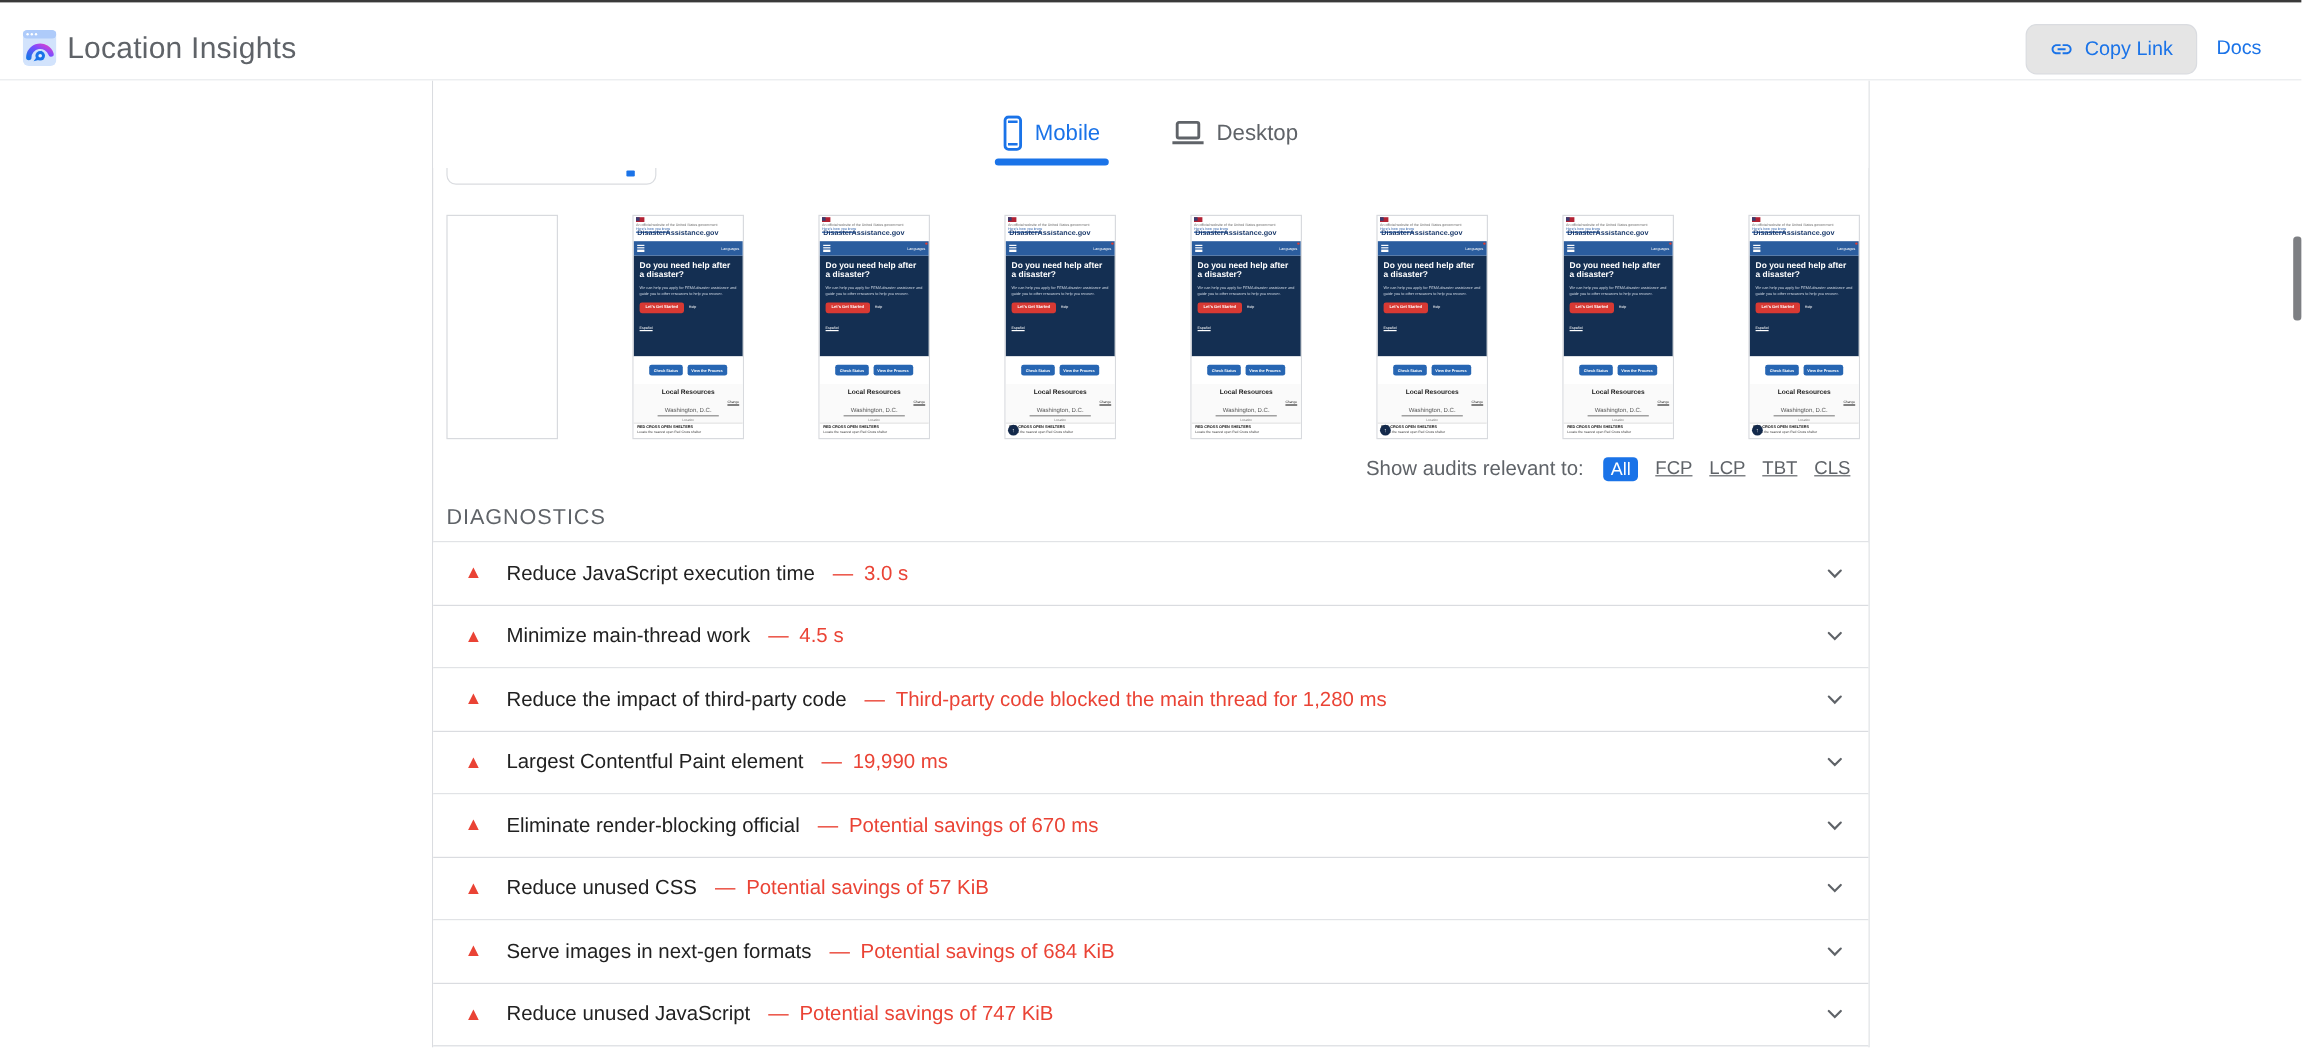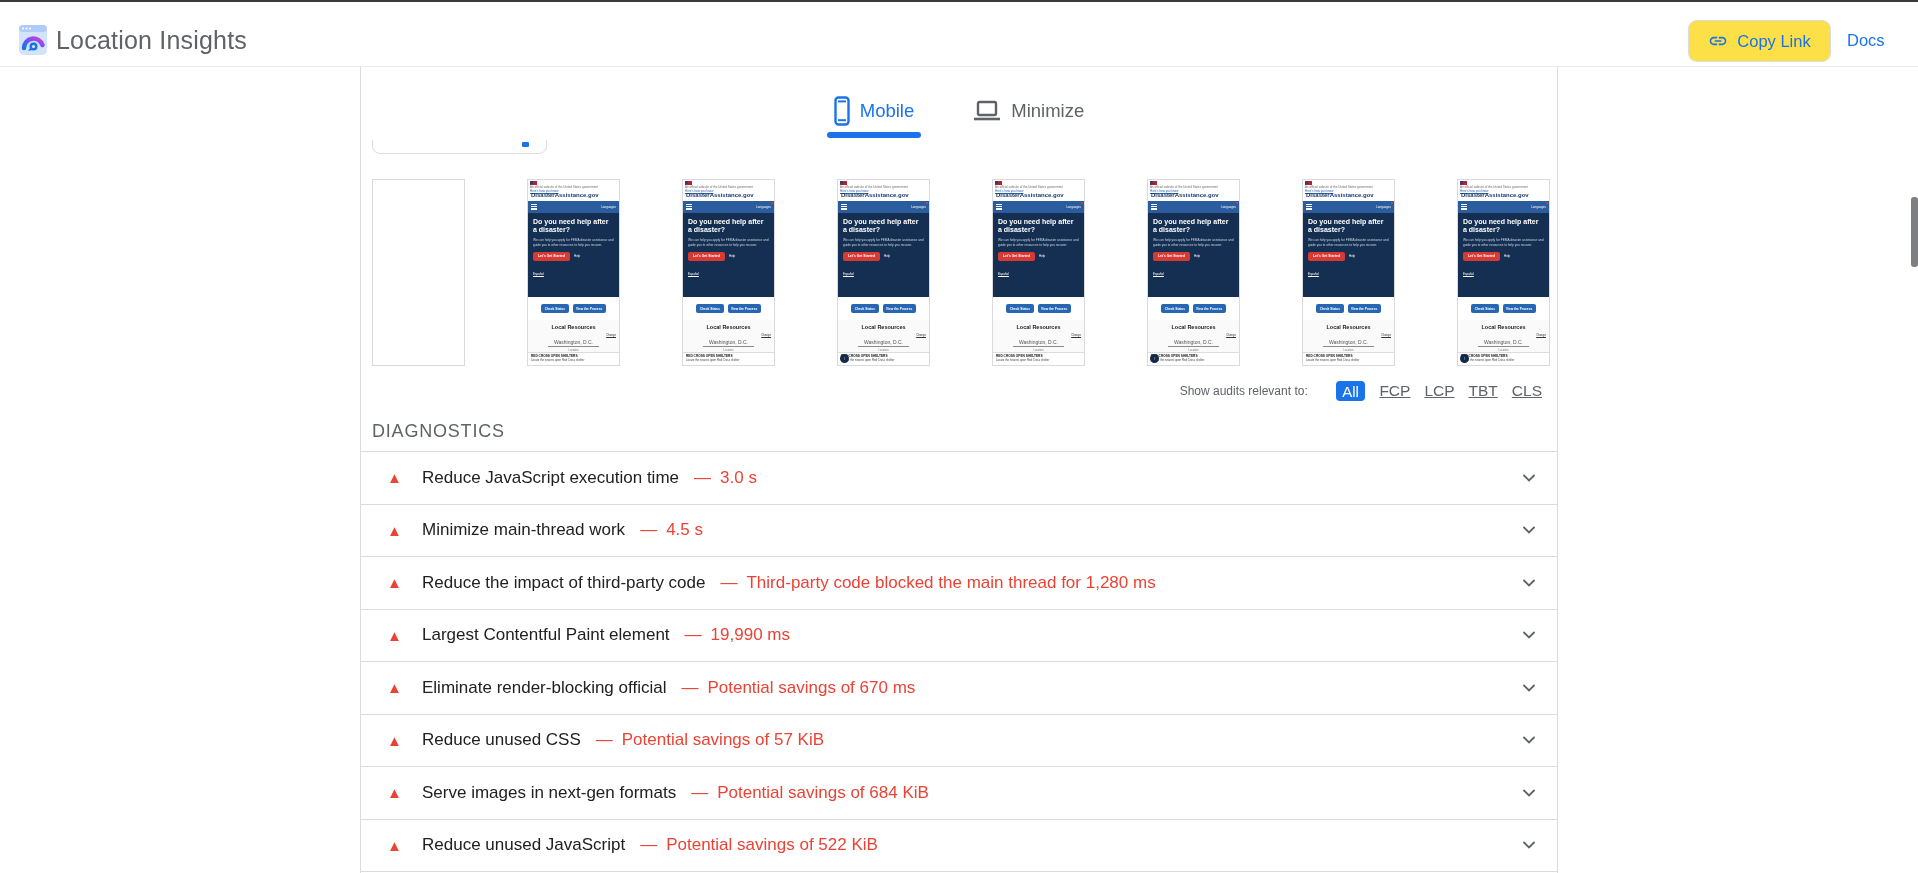--- a/index.html
+++ b/index.html
@@ -13,21 +13,21 @@
   }
   
   .top-edge { position:absolute; top:0; left:0; width:100%; height:2px; background:#3a3a3a; z-index:50; }
 
   
   .header { position:absolute; top:0; left:0; width:100%; height:67px; background:#fff; border-bottom:1px solid #e8eaed; z-index:40; }
   .logo-wrap { position:absolute; left:19px; top:25px; width:28px; height:30px; }
   .app-title { position:absolute; left:56px; top:26px; font-size:25px; color:#5f6368; letter-spacing:.2px; }
   .copy-link-btn {
     position:absolute; left:1688px; top:20px; width:143px; height:42px;
-    border:1px solid #dadce0; border-radius:9px; background:#fde047;
+    border:1px solid #dadce0; border-radius:9px; background:#e5e5e5;
     display:flex; align-items:center; justify-content:center; gap:9px;
     color:#1a73e8; font-size:16.5px; font-weight:500; cursor:pointer;text-align:right;
   }
   .docs-link { position:absolute; left:1847px; top:31px; color:#1a73e8; font-size:16.5px; font-weight:500; cursor:pointer; }
 
   
   .report-card { position:absolute; left:360px; top:67px; width:1198px; height:806px; border-left:1px solid #dadce0; border-right:1px solid #dadce0; background:#fff; }
 
   
   .tabs-bar { position:absolute; left:361px; top:67px; width:1196px; height:73px; background:#fff; z-index:20; display:flex; justify-content:center; }
@@ -71,21 +71,21 @@
   .t-change { position:absolute; right:3px; top:13px; font-size:2.8px; color:#333; text-decoration:underline; }
   .t-loc-label { font-size:2.6px; color:#777; display:block; margin-top:.5px; }
   .t-shelters { height:13px; border-top:.8px solid #ddd; background:#fff; padding:1px 3px; text-align:left; }
   .t-sh-title { font-size:3.2px; font-weight:bold; color:#111; display:block; }
   .t-sh-body { font-size:2.8px; color:#444; display:block; }
   .t-totop { display:none; position:absolute; left:2px; bottom:2px; width:9px; height:9px; border-radius:50%; background:#13294b; color:#fff; font-size:4.5px; line-height:9px; text-align:center; }
   .has-totop .t-totop { display:block; }
 
   
   .filters { position:absolute; top:378px; left:1100px; width:442px; height:26px; display:flex; align-items:center; justify-content:flex-end; gap:14px; z-index:2; }
-  .filters-label { font-size:12px; color:#5f6368; margin-right:14px; }
+  .filters-label { font-size:17px; color:#5f6368; margin-right:2px; }
   .chip-all { background:#1a73e8; color:#fff; font-size:15px; padding:1.5px 6.5px; border-radius:4px; cursor:pointer; }
   .chip { color:#5f6368; font-size:15.5px; text-decoration:underline; cursor:pointer; }
 
   
   .diag-label { position:absolute; left:372px; top:421px; font-size:18px; color:#5f6368; letter-spacing:.8px; }
   .audit-list { position:absolute; left:361px; top:451px; width:1196px; border-top:1px solid #dadce0; }
   .audit-row { position:relative; height:52.5px; border-bottom:1px solid #dadce0; display:flex; align-items:center; padding:0 56px 0 26px; cursor:pointer; background:#fff; }
   .warn-icon { color:#ea4335; font-size:15px; width:17px; flex:none; margin-right:18px; line-height:1; }
   .audit-title { font-size:17px; color:#212121; white-space:nowrap; }
   .audit-value { font-size:17px; color:#ea4335; margin-left:15px; display:flex; gap:9px; white-space:nowrap; }
@@ -145,21 +145,21 @@
       <line x1="4" y1="5.4" x2="12" y2="5.4" stroke="#1a73e8" stroke-width="2"></line>
     </svg>
     <span>Mobile</span>
     <span class="underline"></span>
   </div>
   <div class="tab inactive">
     <svg width="28" height="22" viewBox="0 0 28 22">
       <rect x="5" y="2" width="18" height="13" rx="1.5" fill="none" stroke="#5f6368" stroke-width="2.4"></rect>
       <line x1="1" y1="19" x2="27" y2="19" stroke="#5f6368" stroke-width="2.6"></line>
     </svg>
-    <span>Minimize</span>
+    <span>Desktop</span>
   </div>
 </div>
 
 <div class="filmstrip">
     <div class="thumb blank">
     
   </div>
     <div class="thumb">
     <div class="t-inner">
       <div class="t-banner">
@@ -565,21 +565,21 @@
       </span>
     <svg class="chev" viewBox="0 0 18 18">
         <path d="M4 6.5 L9 11.5 L14 6.5" fill="none" stroke="#5f6368" stroke-width="1.8" stroke-linecap="round"></path>
       </svg>
   </div>
   <div class="audit-row">
     <span class="warn-icon">▲</span>
     <span class="audit-title">Reduce unused JavaScript</span>
     <span class="audit-value">
         <span>—</span>
-        <span>Potential savings of 522 KiB</span>
+        <span>Potential savings of 747 KiB</span>
       </span>
     <svg class="chev" viewBox="0 0 18 18">
         <path d="M4 6.5 L9 11.5 L14 6.5" fill="none" stroke="#5f6368" stroke-width="1.8" stroke-linecap="round"></path>
       </svg>
   </div>
 </div>
 
 <div class="scrollbar-thumb"></div>
 
 </body></html>

